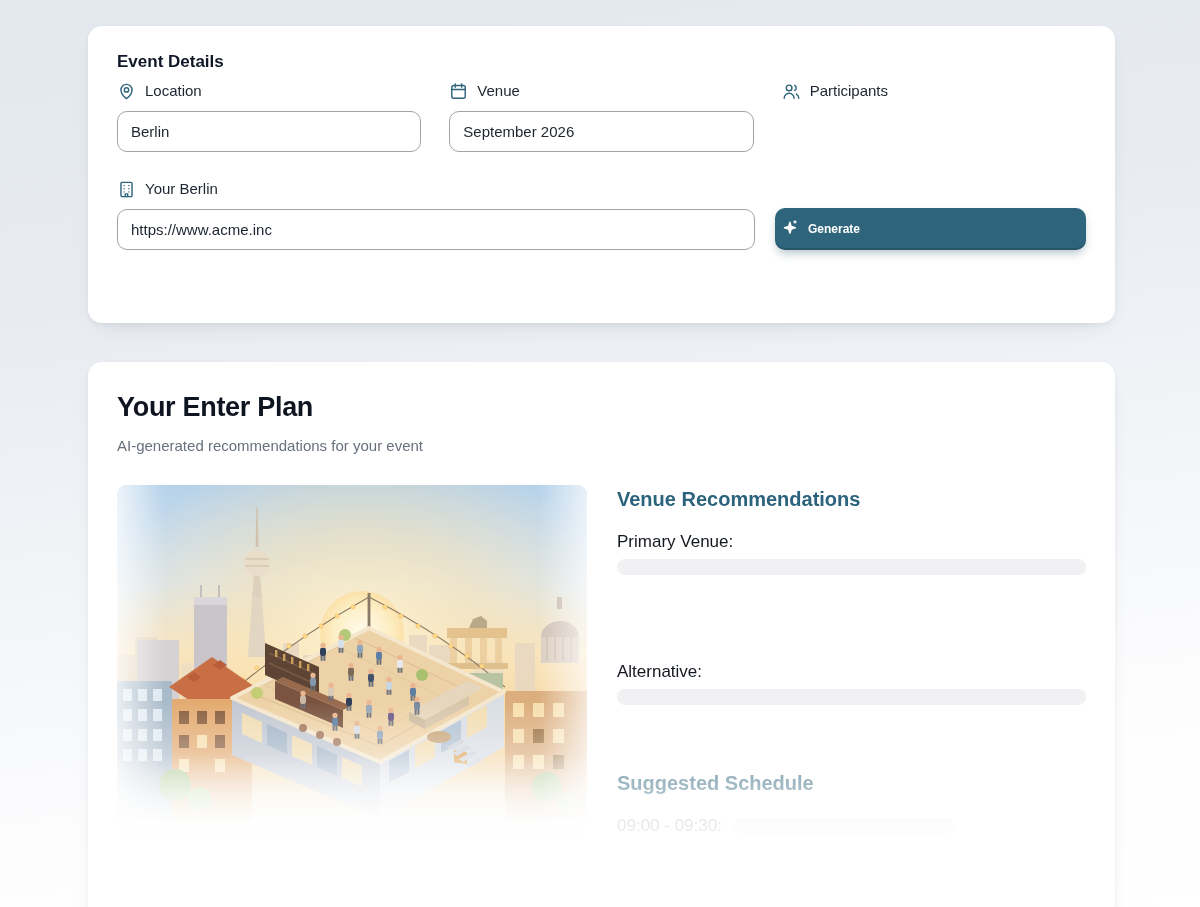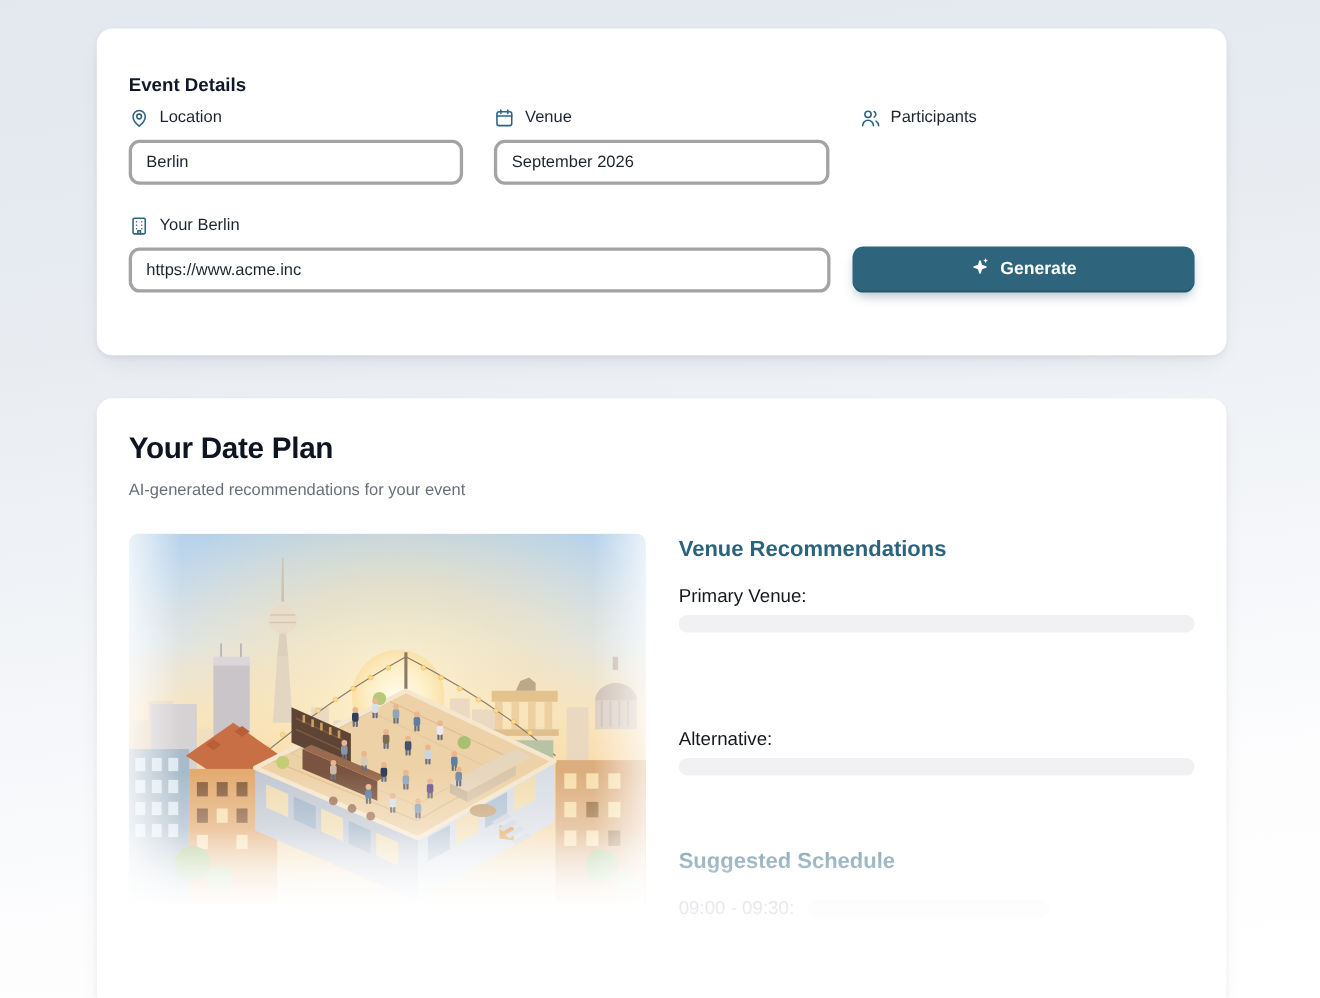--- a/index.html
+++ b/index.html
@@ -7,42 +7,42 @@
   body {
     width:1200px; height:907px; position:relative; overflow:hidden;
     font-family:"Liberation Sans", sans-serif;
     background:linear-gradient(172deg,#e3e8ee 0%,#e8ecf1 30%,#f4f6f9 60%,#fdfdfe 80%,#ffffff 100%);
     color:#141a24;
   }
   .card {
     position:absolute; left:88px; width:1027px; background:#fff; border-radius:14px;
     box-shadow:0 10px 24px -10px rgba(15,23,42,.10), 0 2px 5px rgba(15,23,42,.05);
   }
-  .card-details { top:26px; height:297px; padding:42px 29px; }
+  .card-details { top:26px; height:297px; padding:26px 29px; }
   .card-plan    { top:362px; height:560px; padding:28px 29px; overflow:hidden; }
 
   .h1 { font-size:17px; font-weight:700; margin:0 0 10px; color:#101828; }
   .subtitle { font-size:15px; color:#68707d; margin:0 0 31px; }
 
   .fields-row { display:flex; gap:28px; }
   .field { flex:1; min-width:0; }
   .field-label { display:flex; align-items:flex-start; gap:9px; font-size:15px; font-weight:500; color:#1d2530; margin-bottom:10px; }
   .field-label svg { width:19px; height:19px; display:block; }
   .text-input {
-    display:block; width:100%; height:41px; border:3px solid #a3a3a3; border-radius:10px;
+    display:block; width:100%; height:41px; border:1px solid #a3a3a3; border-radius:10px;
     padding:0 13px; font-size:15px; color:#1d2530; background:#fff; outline:none;
     font-family:"Liberation Sans", sans-serif;
   }
   .row2 { display:flex; gap:20px; margin-top:28px; align-items:flex-end; }
   .company-field { flex:1; min-width:0; }
   .generate-btn {
     flex:0 0 311px; height:42px; border:none; border-radius:10px; cursor:pointer;
-    background:#2e657d; color:#fff; font-size:16px; font-weight:600;
+    background:#2e657d; color:#fff; font-size:12px; font-weight:600;
     font-family:"Liberation Sans", sans-serif;
-    display:flex; align-items:center; justify-content:center; gap:9px;
+    display:flex; align-items:center; gap:9px;
     box-shadow:0 5px 10px -2px rgba(33,76,95,.35), inset 0 -2px 0 rgba(0,0,0,.14);
   }
   .generate-btn svg { width:18px; height:18px; }
 
   .h2 { font-size:27px; font-weight:700; letter-spacing:-.3px; margin:2px 0 14px; color:#0e1420; }
   .plan-body { display:flex; gap:30px; margin-top:31px; }
   .illustration {
     flex:0 0 470px; width:470px; height:358px; border-radius:10px; overflow:hidden; margin:0;
     position:relative;
   }
@@ -131,21 +131,21 @@
           <path d="M10.9 4.2c.3-1 1.7-1 2 0l1.3 4.3c.12.4.44.72.84.84l4.3 1.3c1 .3 1 1.7 0 2l-4.3 1.3c-.4.12-.72.44-.84.84l-1.3 4.3c-.3 1-1.7 1-2 0l-1.3-4.3a1.3 1.3 0 0 0-.84-.84l-4.3-1.3c-1-.3-1-1.7 0-2l4.3-1.3c.4-.12.72-.44.84-.84z"></path>
           <path d="M18.6 2.2v3.4M20.3 3.9h-3.4" stroke="#ffffff" stroke-width="1.5" stroke-linecap="round"></path>
         </svg>
       </span>
       <span>Generate</span>
     </button>
   </div>
 </section>
 
 <section class="card card-plan">
-  <h2 class="h2">Your Date Plan</h2>
+  <h2 class="h2">Your Enter Plan</h2>
   <p class="subtitle" style="margin-bottom:0">AI-generated recommendations for your event</p>
 
   <div class="plan-body">
 
     <figure class="illustration" role="img">
       <svg viewBox="0 0 470 358" preserveAspectRatio="none">
         <defs>
           <linearGradient id="sky" x1="0" y1="0" x2="0" y2="1">
             <stop offset="0" stop-color="#b6d2ea"></stop>
               <stop offset=".28" stop-color="#d9e5ef"></stop>

